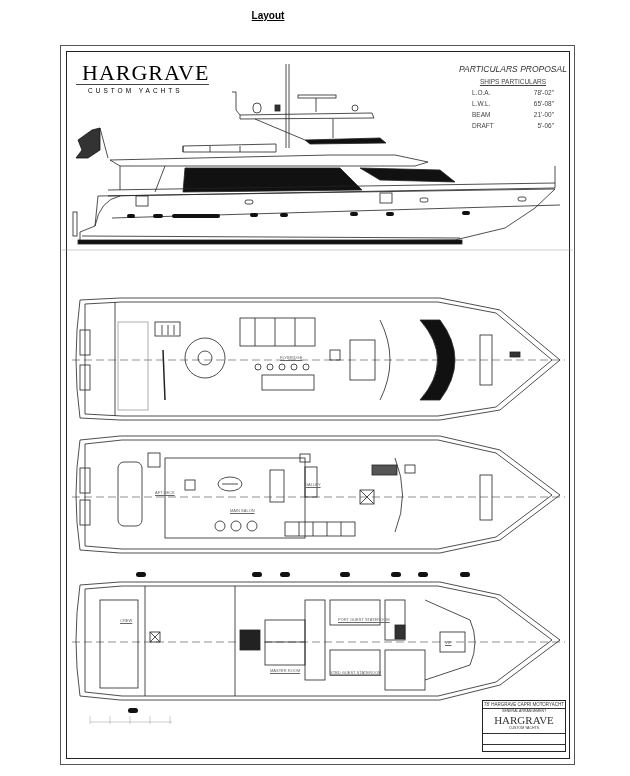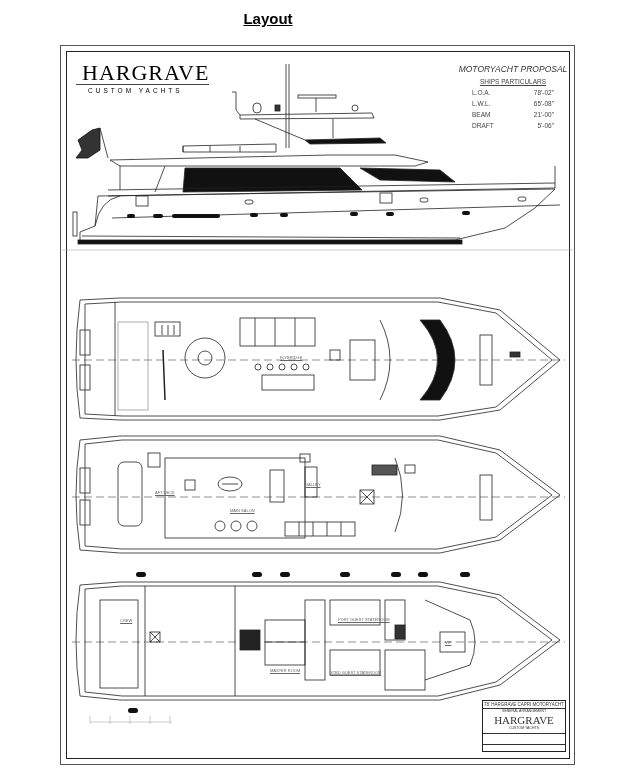--- a/index.html
+++ b/index.html
@@ -1,17 +1,17 @@
 <!DOCTYPE html>
 <html><head>
 <meta charset="utf-8">
 <style>
   html,body{margin:0;padding:0;background:#ffffff;}
   body{width:630px;height:776px;position:relative;overflow:hidden;font-family:"Liberation Sans",sans-serif;color:#000;}
-  .title{position:absolute;left:0;width:536px;top:10px;text-align:center;font-weight:bold;font-size:15px;text-decoration:underline;}
+  .title{position:absolute;left:0;width:536px;top:10px;text-align:center;font-weight:bold;font-size:10px;text-decoration:underline;}
   .frame-outer{position:absolute;left:60px;top:45px;width:515px;height:720px;border:1px solid #555;box-sizing:border-box;}
   .frame-inner{position:absolute;left:66px;top:51px;width:504px;height:708px;border:1.5px solid #222;box-sizing:border-box;}
   .brand{position:absolute;left:76px;top:62px;}
   .brand-name{font-family:"Liberation Serif",serif;font-size:22px;letter-spacing:1px;line-height:22px;border-bottom:1px solid #444;padding-left:6px;}
   .brand-sub{font-size:6.5px;letter-spacing:3px;margin-top:2px;padding-left:12px;}
   .specs{position:absolute;left:458px;top:64px;width:110px;font-size:6.5px;color:#444;}
   .specs .h{font-style:italic;font-size:8.5px;text-align:center;color:#333;}
   .specs .sh{text-align:center;text-decoration:underline;margin:4px 0 4px;}
   .specs .row{display:flex;justify-content:space-between;padding:0 14px 0 14px;height:11px;}
   svg{position:absolute;left:0;top:0;}
@@ -30,21 +30,21 @@
 
 <div class="frame-outer"></div>
 <div class="frame-inner"></div>
 
 <div class="brand">
   <div class="brand-name">HARGRAVE</div>
   <div class="brand-sub">CUSTOM YACHTS</div>
 </div>
 
 <div class="specs">
-  <div class="h">MOTORYACHT PROPOSAL</div>
+  <div class="h">PARTICULARS PROPOSAL</div>
   <div class="sh">SHIPS PARTICULARS</div>
   <div class="row">
       <span>L.O.A.</span>
       <span>78'-02"</span>
     </div>
   <div class="row">
       <span>L.W.L.</span>
       <span>65'-08"</span>
     </div>
   <div class="row">

